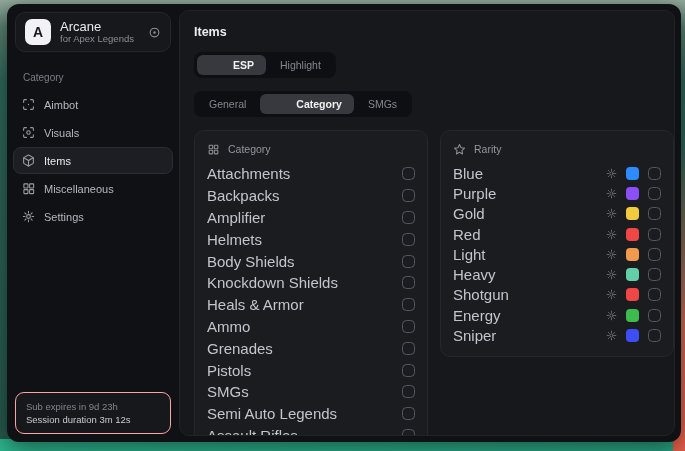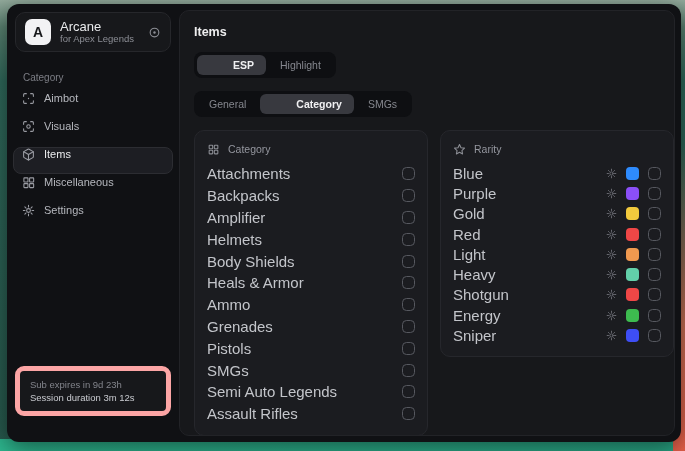--- a/index.html
+++ b/index.html
@@ -31,28 +31,28 @@
     color:#17181b; font-weight:bold; font-size:14px;
     display:flex; align-items:center; justify-content:center; flex:0 0 26px;
   }
   .brand-text { flex:1; min-width:0; }
   .brand-name { color:#e9eaec; font-size:13px; font-weight:normal; line-height:13px; }
   .brand-sub  { color:#8d8f96; font-size:9.5px; line-height:12px; }
   .brand-gear { color:#8d8f96; display:flex; }
   .section-label { color:#7c7e85; font-size:10px; margin:10px 10px 8px; }
   .nav { display:flex; flex-direction:column; gap:1px; }
   .nav-item {
-    display:flex; gap:9px; height:27px; padding:0 8px;
+    display:flex; align-items:center; gap:9px; height:27px; padding:0 8px;
     border:1px solid transparent; border-radius:8px; color:#b6b8be; font-size:11px;
     cursor:default;
   }
   .nav-item .nicon { display:flex; color:#9a9ca3; }
   .nav-item.active { background:#1d1e23; border-color:#2c2d32; color:#e9eaec; }
   .session-card {
-    margin:auto 2px 20px; background:#17181b; border:5px solid #fca5a5;
+    margin:auto 2px 2px; background:#17181b; border:1px solid #fca5a5;
     border-radius:9px; padding:7px 10px;
   }
   .session-line1 { color:#83858c; font-size:9.5px; line-height:13px; }
   .session-line2 { color:#c9cbd0; font-size:9.5px; line-height:13px; }
   
   .main {
     flex:1; margin:6px 6px 6px 0; background:#17181b;
     border:1px solid #222327; border-radius:10px;
     padding:14px; overflow:hidden; display:flex; flex-direction:column;
   }
@@ -229,20 +229,24 @@
           <div class="row cat-row">
             <span class="row-label">Helmets</span>
             <span class="checkbox"></span>
           </div>
 
           <div class="row cat-row">
             <span class="row-label">Body Shields</span>
             <span class="checkbox"></span>
           </div>
 
+          <div class="row cat-row">
+            <span class="row-label">Knockdown Shields</span>
+            <span class="checkbox"></span>
+          </div>
 
           <div class="row cat-row">
             <span class="row-label">Heals &amp; Armor</span>
             <span class="checkbox"></span>
           </div>
 
           <div class="row cat-row">
             <span class="row-label">Ammo</span>
             <span class="checkbox"></span>
           </div>

